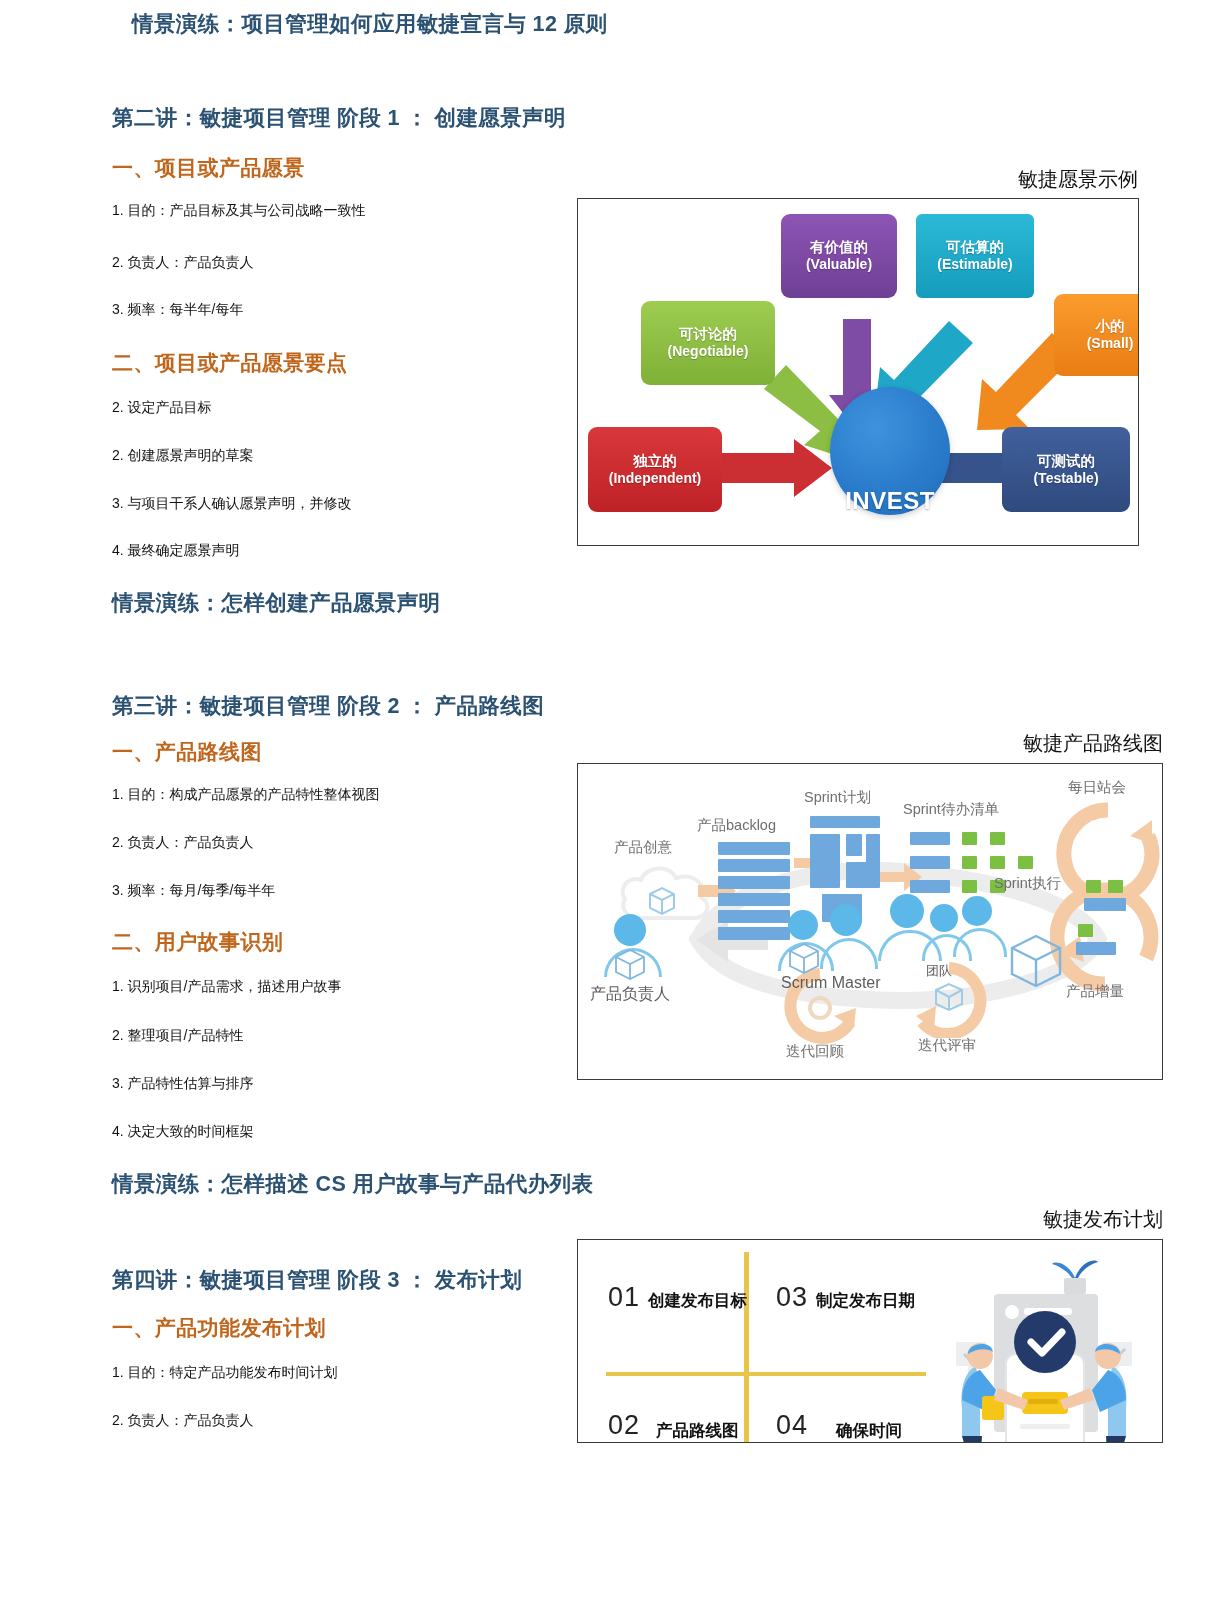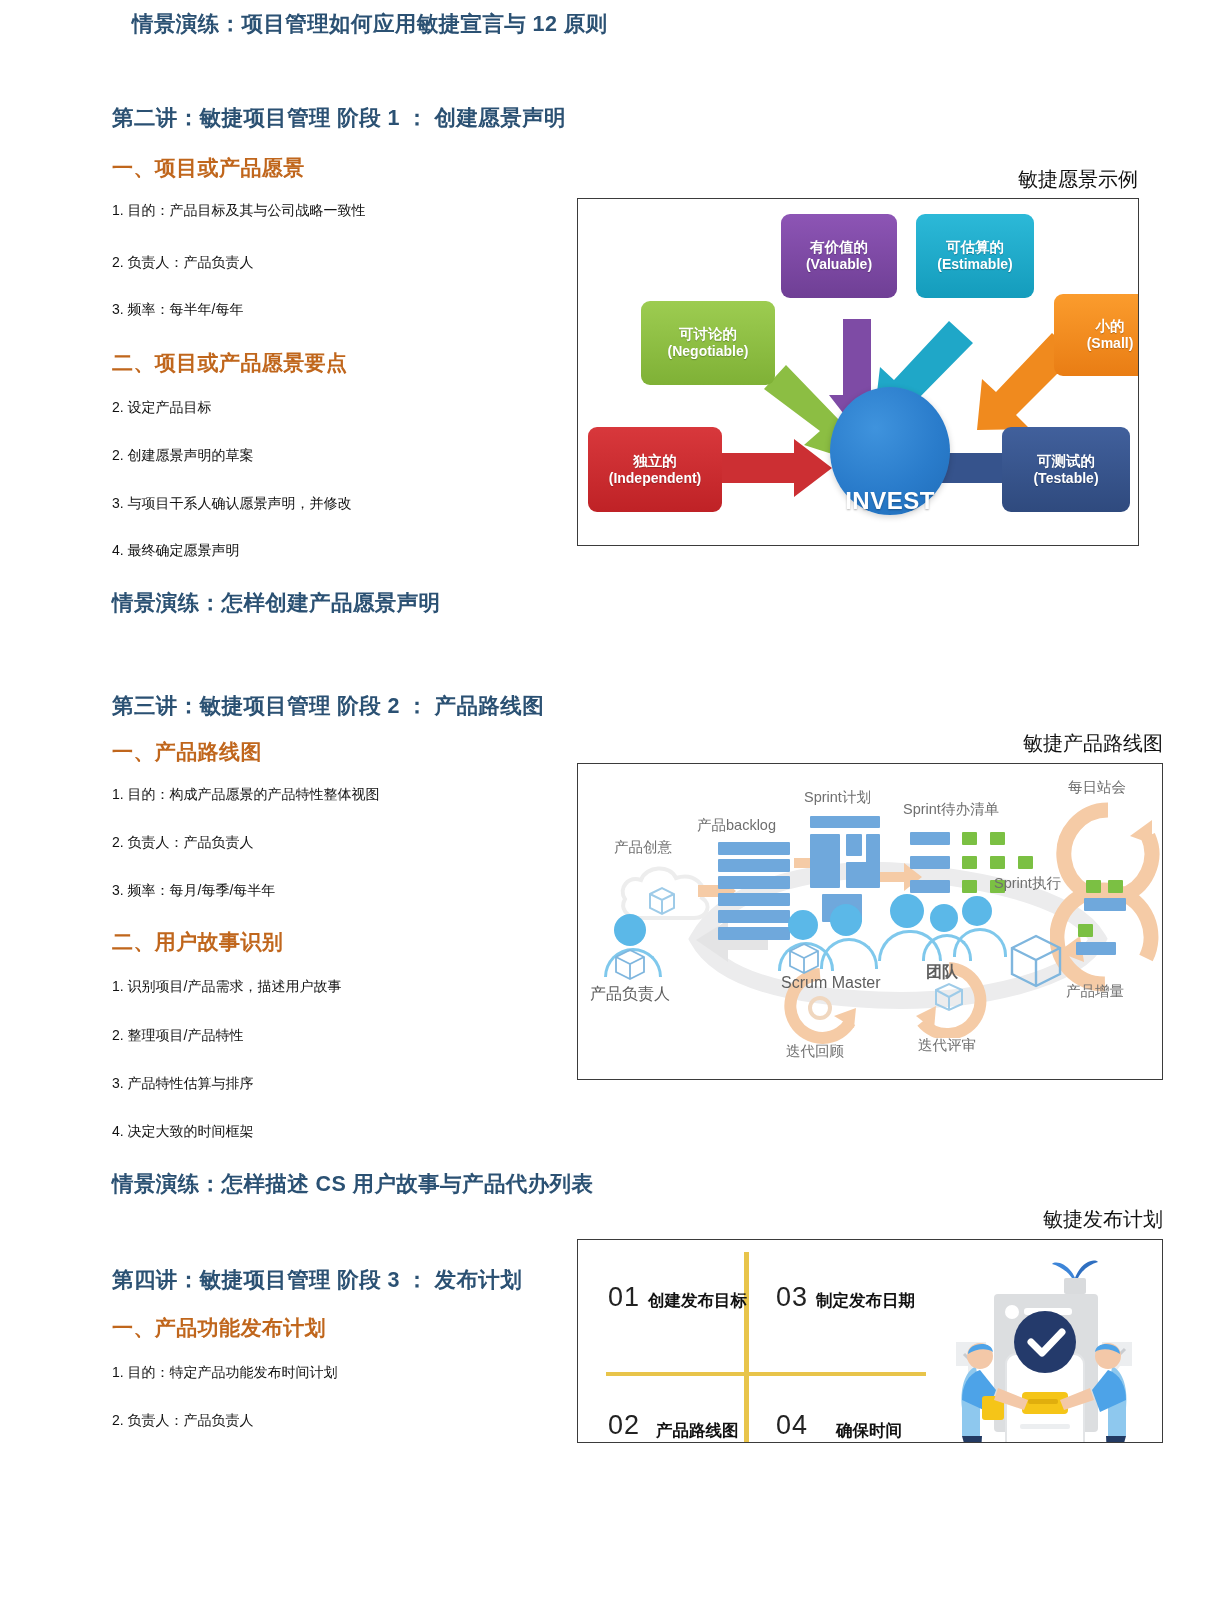--- a/index.html
+++ b/index.html
@@ -123,21 +123,21 @@
       <div class="inv-card" style="left:63px;top:102px;width:134px;height:84px;background:linear-gradient(180deg,#9dcc51,#7fb136);">
         <span>可讨论的</span>
         <span class="en">(Negotiable)</span>
       </div>
 
       <div class="inv-card" style="left:203px;top:15px;width:116px;height:84px;background:linear-gradient(180deg,#8d55b5,#6f3f95);">
         <span>有价值的</span>
         <span class="en">(Valuable)</span>
       </div>
 
-      <div class="inv-card" style="left:338px;top:15px;width:118px;height:84px;background:linear-gradient(180deg,#2cb9d8,#149cbc);">
+      <div class="inv-card" style="left:338px;top:15px;width:118px;height:84px;background:linear-gradient(180deg,#2cb9d8,#149cbc);border-radius:6px;">
         <span>可估算的</span>
         <span class="en">(Estimable)</span>
       </div>
 
       <div class="inv-card" style="left:476px;top:95px;width:112px;height:82px;background:linear-gradient(180deg,#fb9c2d,#e97d14);">
         <span>小的</span>
         <span class="en">(Small)</span>
       </div>
 
       <div class="inv-card" style="left:10px;top:228px;width:134px;height:85px;background:linear-gradient(180deg,#d8383c,#bf2226);">
@@ -271,21 +271,21 @@
     <div class="person-head" style="left:252px;top:140px;width:32px;height:32px;"></div>
     <div class="person-body" style="left:242px;top:174px;width:52px;height:28px;"></div>
     <div class="rm-lbl dark" style="left:203px;top:210px;font-size:16px;">Scrum Master</div>
 
     <div class="person-head" style="left:312px;top:130px;width:34px;height:34px;"></div>
     <div class="person-body" style="left:300px;top:166px;width:58px;height:28px;"></div>
     <div class="person-head" style="left:352px;top:140px;width:28px;height:28px;"></div>
     <div class="person-body" style="left:344px;top:170px;width:44px;height:24px;"></div>
     <div class="person-head" style="left:384px;top:132px;width:30px;height:30px;"></div>
     <div class="person-body" style="left:375px;top:164px;width:48px;height:26px;"></div>
-    <div class="rm-lbl dark" style="left:348px;top:198px;font-size:16px;font-weight:bold;">团队</div>
+    <div class="rm-lbl dark" style="left:348px;top:198px;font-size:13px;">团队</div>
 
     <div class="person-head" style="left:36px;top:150px;width:32px;height:32px;"></div>
     <div class="person-body" style="left:26px;top:184px;width:52px;height:26px;"></div>
     <svg style="position:absolute;left:34px;top:182px;width:36px;height:36px;" viewBox="0 0 36 36">
       <path d="M4 11 L18 4 L32 11 L32 26 L18 33 L4 26 Z" fill="none" stroke="#7fb6de" stroke-width="1.8"></path>
       <path d="M4 11 L18 18 L32 11 M18 18 L18 33" fill="none" stroke="#7fb6de" stroke-width="1.8"></path>
     </svg>
     <div class="rm-lbl dark" style="left:12px;top:220px;font-size:16px;">产品负责人</div>
   </div>
 

